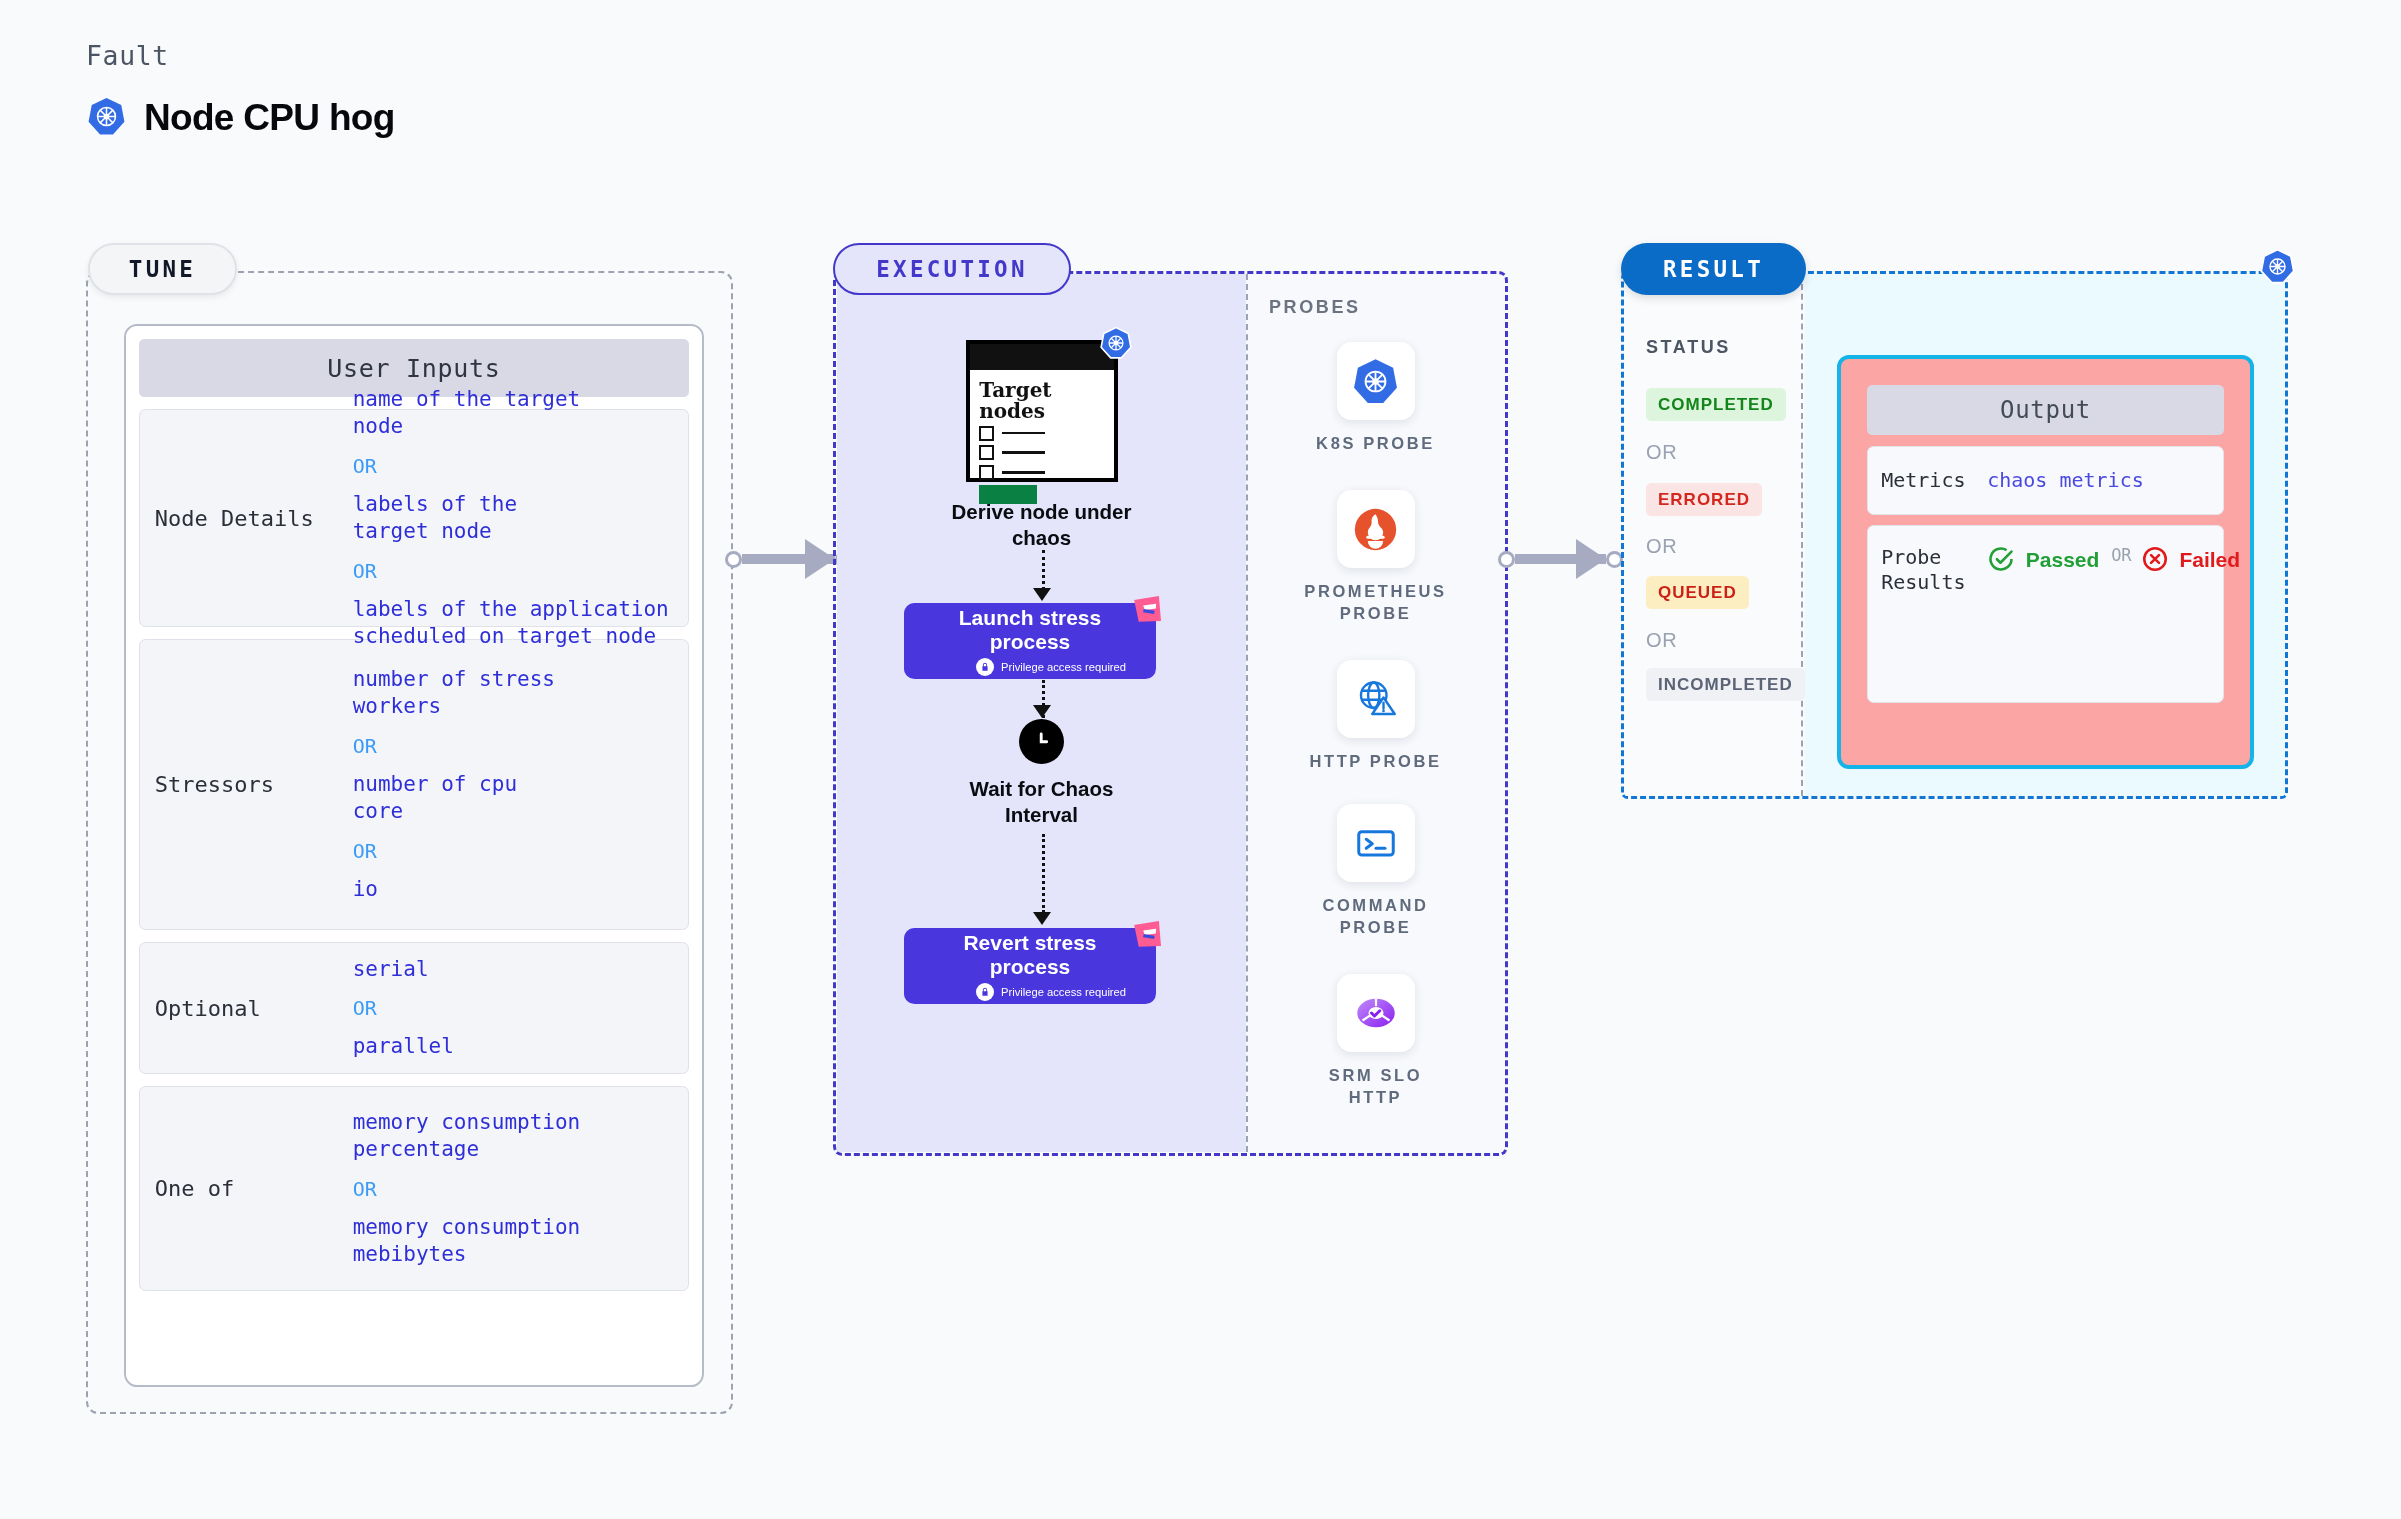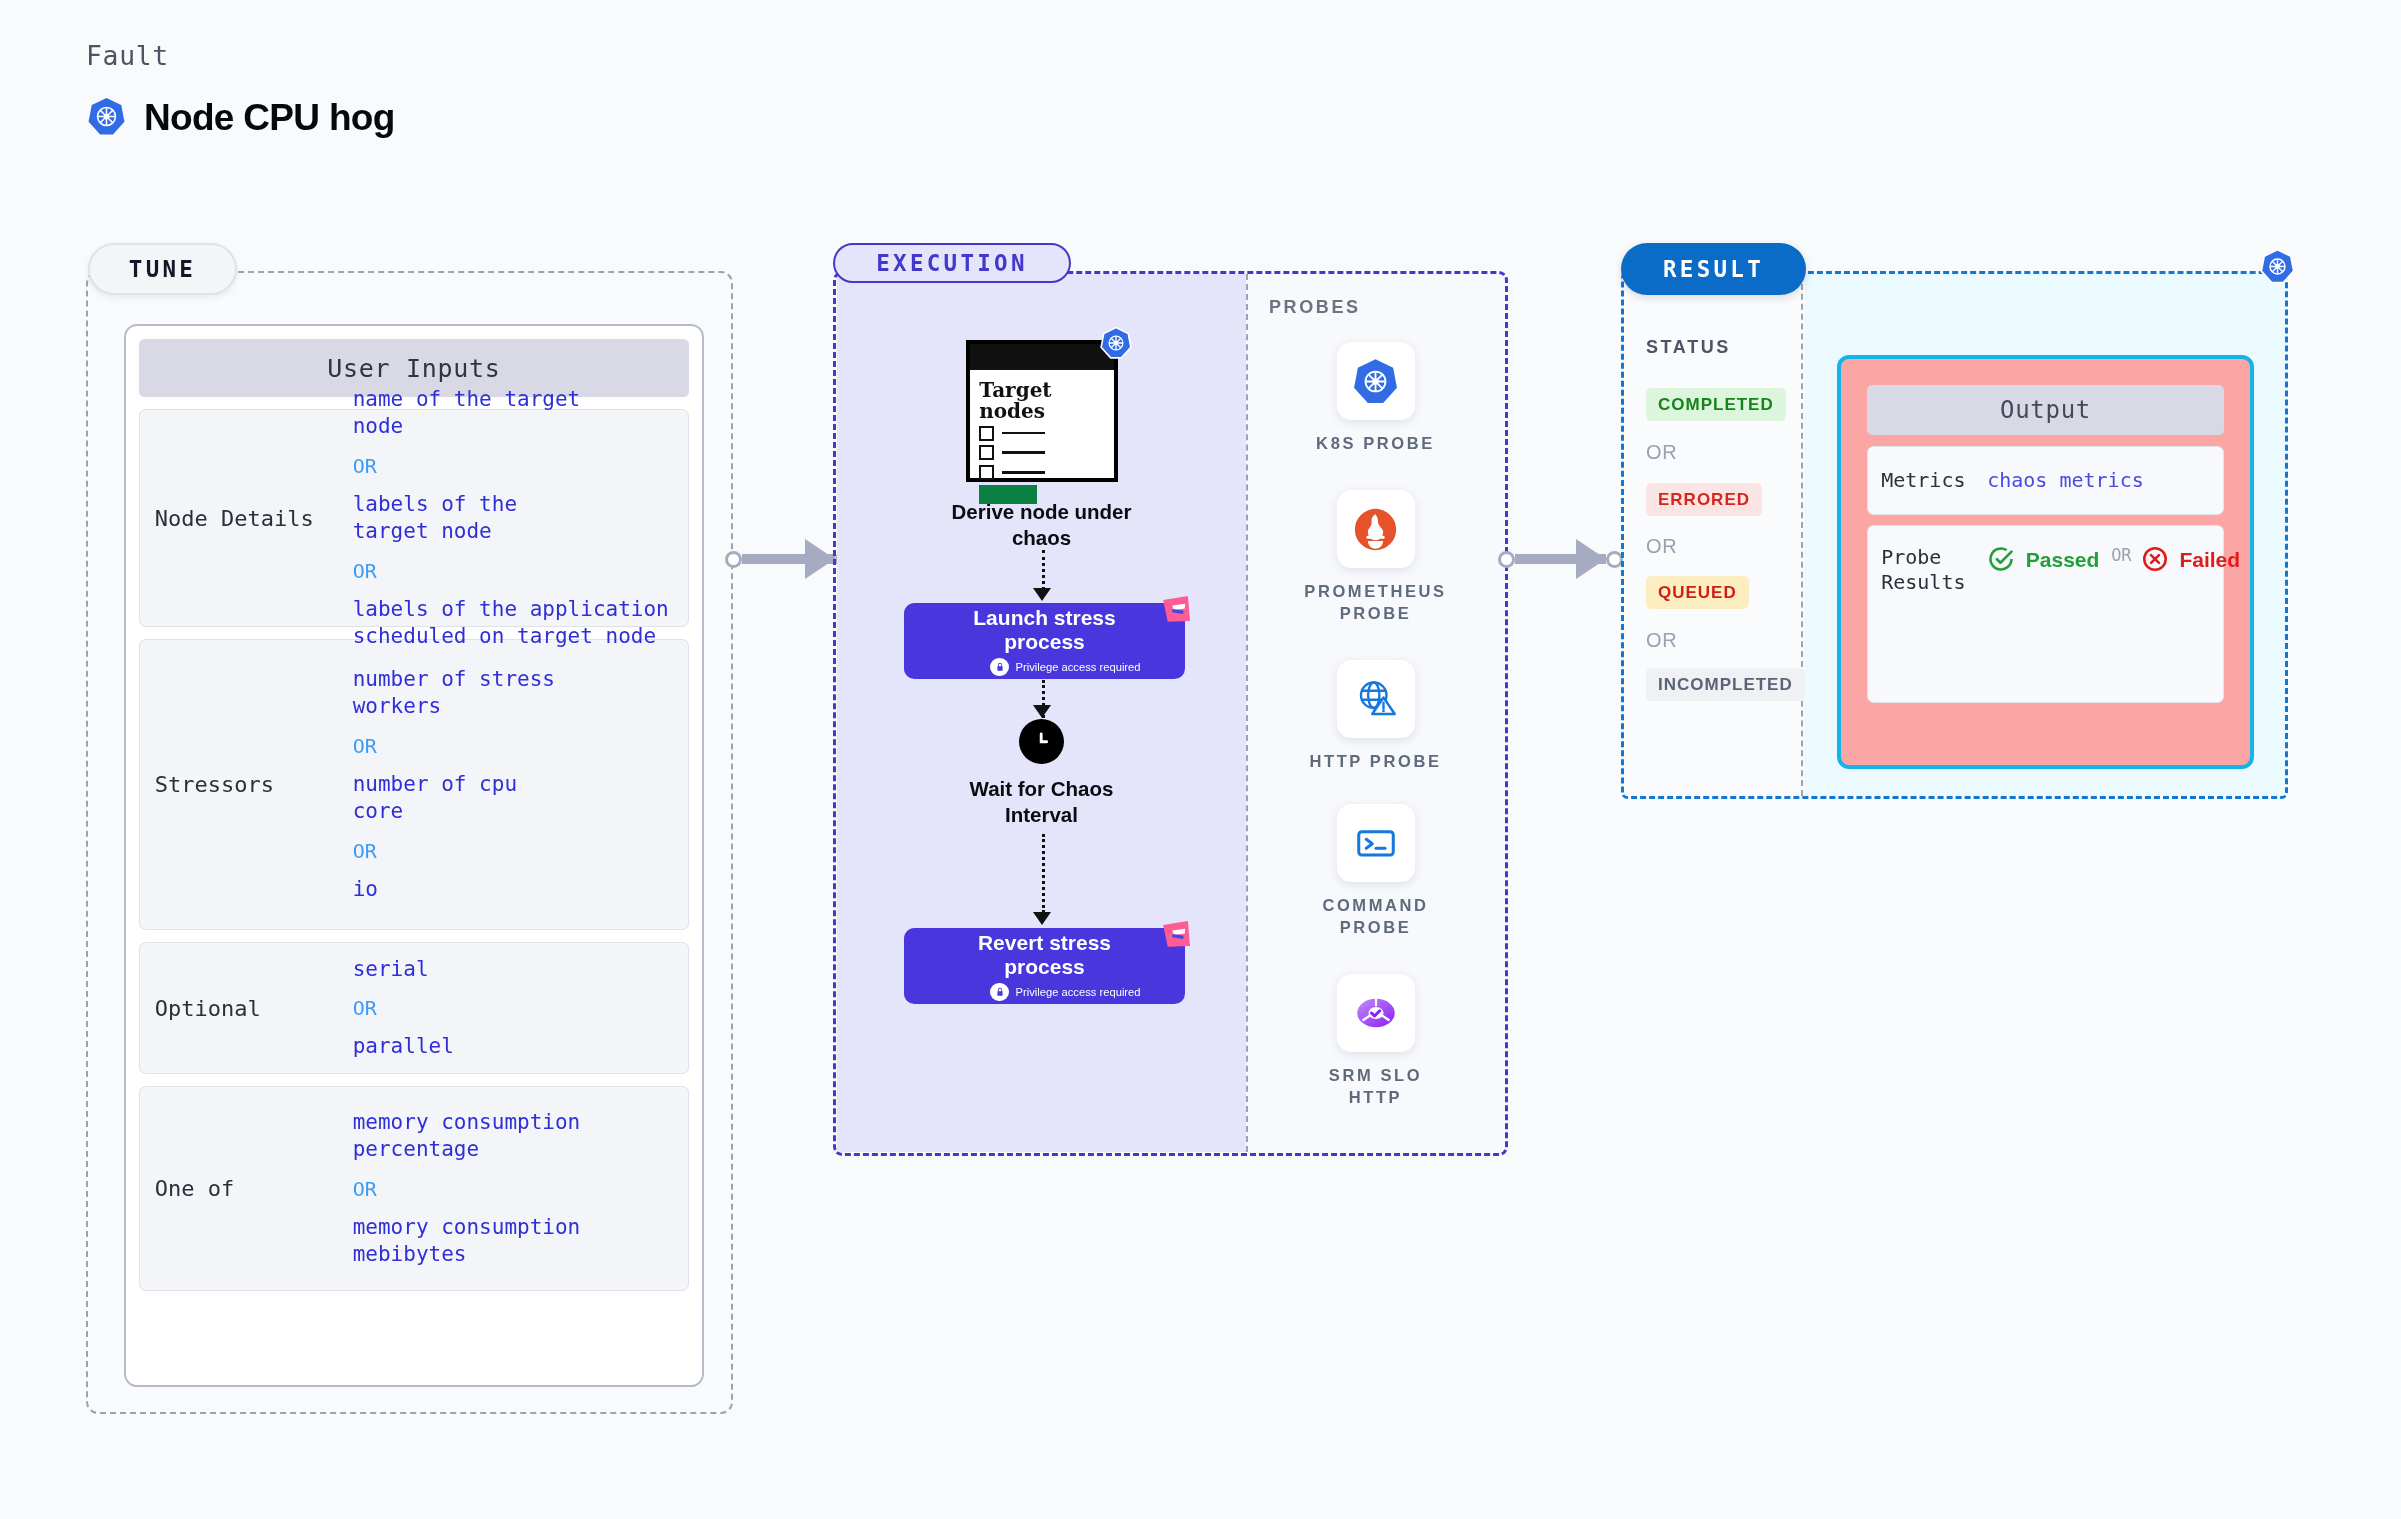--- a/index.html
+++ b/index.html
@@ -46,21 +46,21 @@
   }
   #exec-inner{
     position:absolute;left:837px;top:274px;width:409px;height:878px;
     background:#e4e4fb;
   }
   #probes-col{
     position:absolute;left:1246px;top:274px;width:259px;height:878px;
     background:#f7f9fc;border-left:2px dashed #9aa3b2;
   }
   #exec-tab{
-    left:833px;top:243px;width:238px;height:40px;
+    left:833px;top:243px;width:238px;height:52px;
     background:#e4e4fb;border:2.6px solid #4338ca;
     color:#4338ca;font-size:22.5px;
   }
 
   
   #result-body{
     left:1621px;top:271px;width:667px;height:528px;
     border:3.3px dashed #1176d4;border-radius:6.6px;background:transparent;
   }
   #result-left{
@@ -130,21 +130,21 @@
   #derive-label{left:0;top:225px;}
   .dashed-arrow{
     position:absolute;left:205px;width:0;border-left:3.3px dotted #111;
   }
   .arrow-head{
     position:absolute;left:196px;width:0;height:0;
     border-left:9.2px solid transparent;border-right:9.2px solid transparent;
     border-top:13.2px solid #111;
   }
   .proc-box{
-    position:absolute;left:67px;width:281px;height:76px;
+    position:absolute;left:67px;width:252px;height:76px;
     background:#4936dd;border-radius:10.6px;
     display:flex;flex-direction:column;align-items:center;justify-content:center;
     color:#fff;
   }
   .proc-title{font-size:21px;font-weight:bold;line-height:1.15;text-align:center;}
   .priv-row{display:flex;align-items:center;gap:6.6px;margin-top:4px;padding-left:42px;}
   .lock-badge{
     width:18.5px;height:18.5px;border-radius:50%;background:#fff;
     display:flex;align-items:center;justify-content:center;
   }

